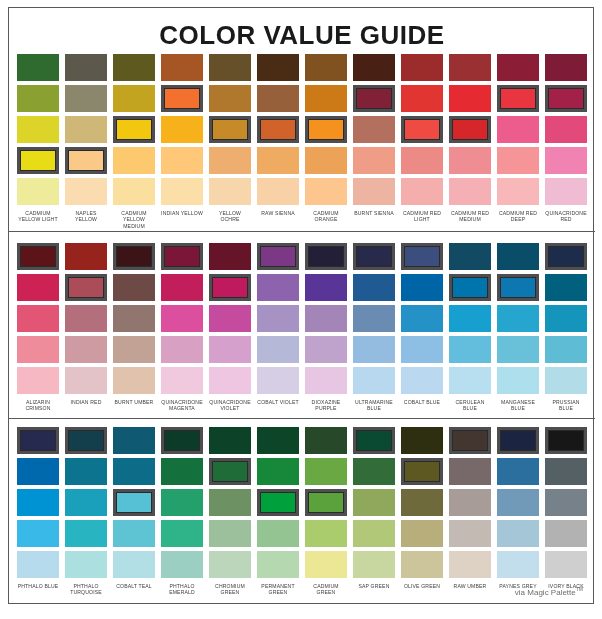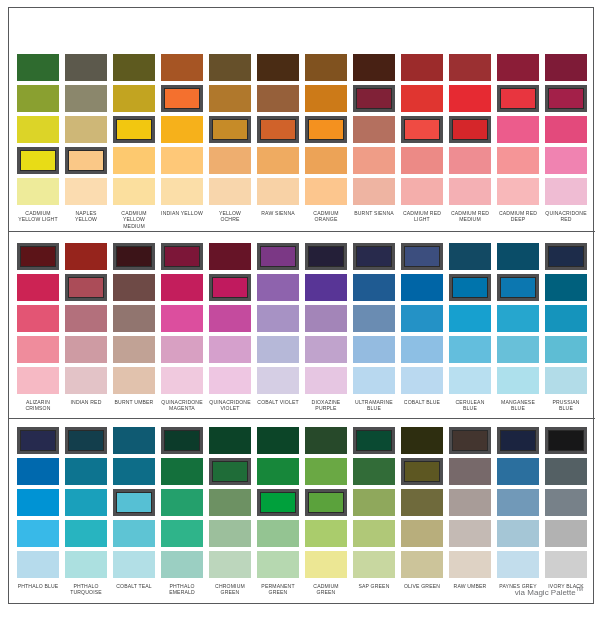--- a/index.html
+++ b/index.html
@@ -102,20 +102,21 @@
     font-size: 5px;
     vertical-align: super;
   }
 </style>
 </head>
 <body>
 
 <div id="guide">
   <div class="frame">
 
+    <div class="title">COLOR VALUE GUIDE</div>
 
     <div class="section" id="section-0" style="top:46px;">
       <div class="cols">
           <div class="col">
             <div class="swatch" style="background: rgb(47, 107, 47);"></div>
             <div class="swatch" style="background: rgb(138, 160, 48);"></div>
             <div class="swatch" style="background: rgb(220, 212, 40);"></div>
             <div class="swatch marked" style="background: rgb(232, 220, 22);"></div>
             <div class="swatch" style="background: rgb(238, 235, 154);"></div>
             <div class="label">CADMIUM YELLOW LIGHT</div>

